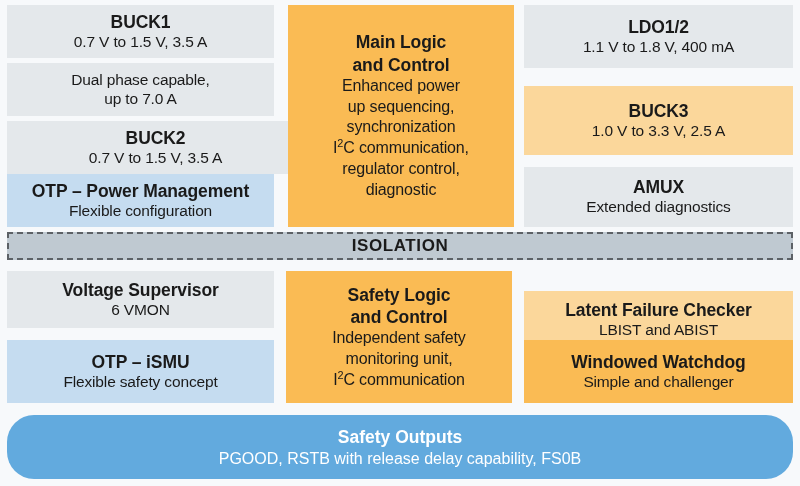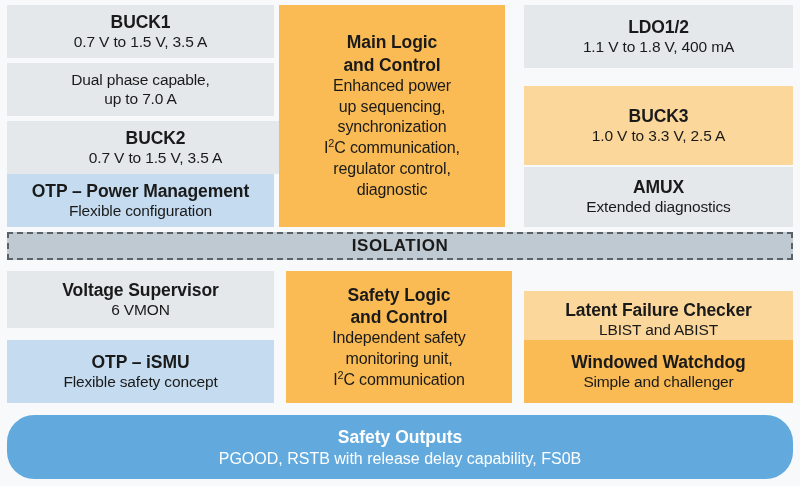--- a/index.html
+++ b/index.html
@@ -125,37 +125,37 @@
   <div class="block grey" style="left:7px; top:121px; width:297px; height:53px;">
     <div class="title">BUCK2</div>
     <div class="sub nowrap">0.7 V to 1.5 V, 3.5 A</div>
   </div>
 
   <div class="block blue-lt" style="left:7px; top:174px; width:267px; height:53px;">
     <div class="title">OTP – Power Management</div>
     <div class="sub nowrap">Flexible configuration</div>
   </div>
 
-  <div class="block orange center-block" style="left:279px; top:5px; width:226px; height:222px;">
+  <div class="block orange center-block" style="left:288px; top:5px; width:226px; height:222px;">
     <div class="title">Main Logic</div>
     <div class="title">and Control</div>
     <div class="sub">Enhanced power</div>
     <div class="sub">up sequencing,</div>
     <div class="sub">synchronization</div>
     <div class="sub">I<sup>2</sup>C communication,</div>
     <div class="sub">regulator control,</div>
     <div class="sub">diagnostic</div>
   </div>
 
   <div class="block grey" style="left:524px; top:5px; width:269px; height:63px;">
     <div class="title">LDO1/2</div>
     <div class="sub nowrap">1.1 V to 1.8 V, 400 mA</div>
   </div>
 
-  <div class="block orange-lt" style="left:524px; top:86px; width:269px; height:79px;text-align:right;">
+  <div class="block orange-lt" style="left:524px; top:86px; width:269px; height:69px;text-align:right;">
     <div class="title">BUCK3</div>
     <div class="sub nowrap">1.0 V to 3.3 V, 2.5 A</div>
   </div>
 
   <div class="block grey" style="left:524px; top:167px; width:269px; height:60px;">
     <div class="title">AMUX</div>
     <div class="sub nowrap">Extended diagnostics</div>
   </div>
 
   <div id="isolation">

